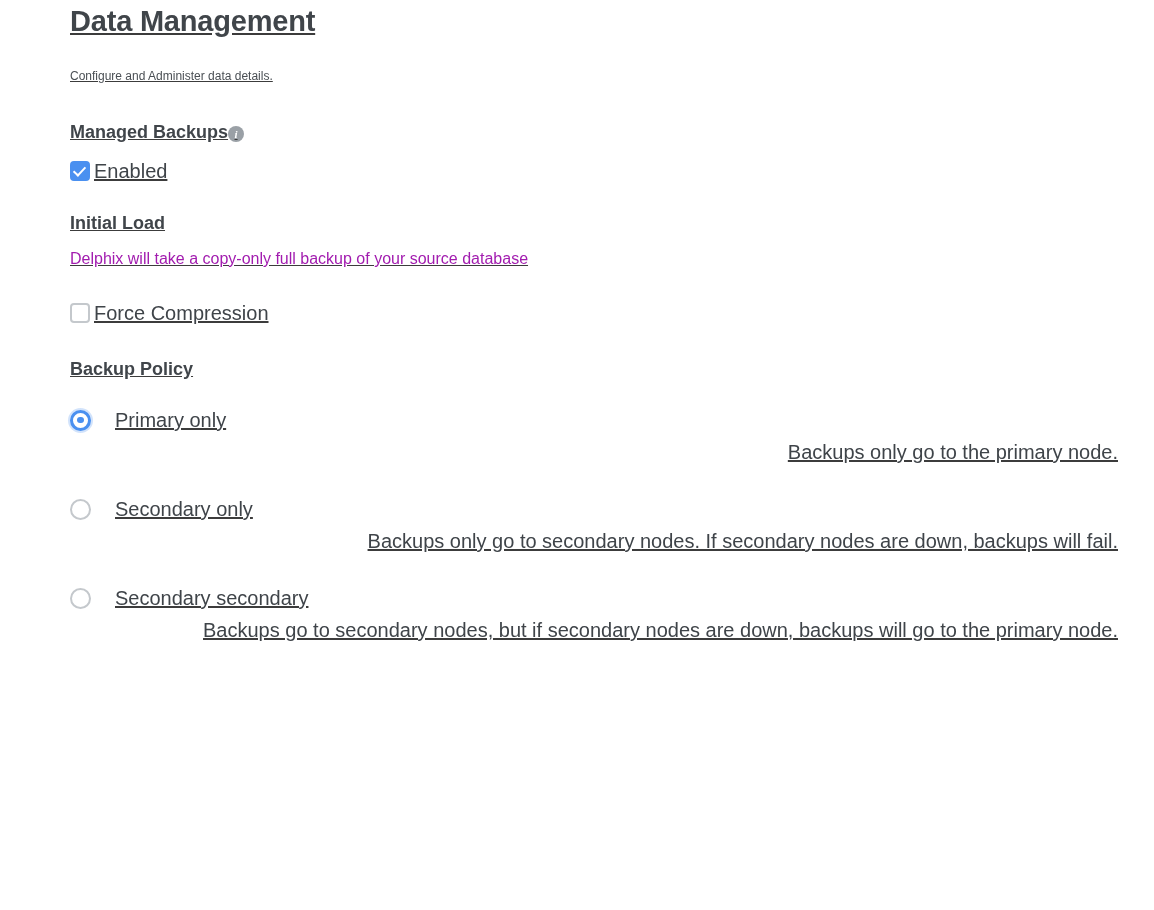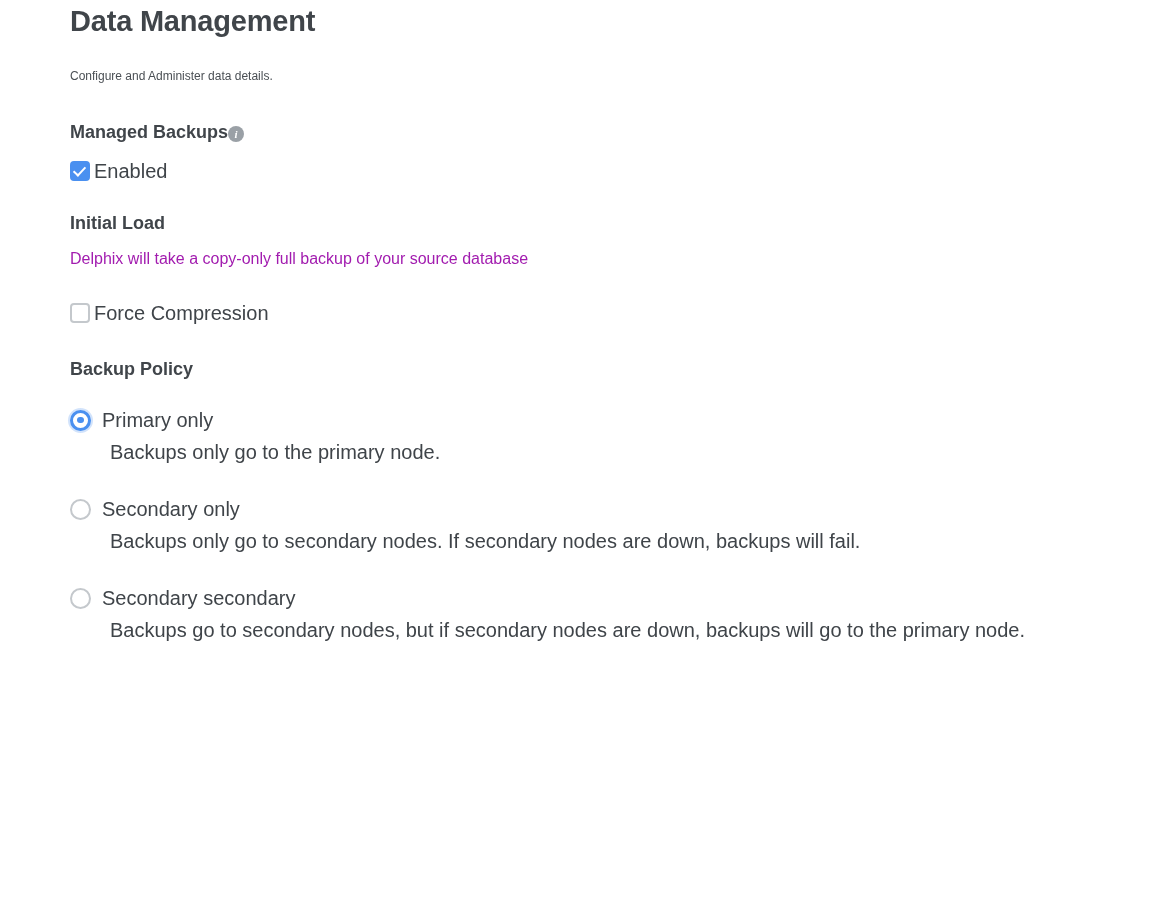--- a/index.html
+++ b/index.html
@@ -10,20 +10,21 @@
   body {
     width: 1154px;
     height: 910px;
     font-family: "Liberation Sans", sans-serif;
     color: #3c3c3c;
     -webkit-font-smoothing: antialiased;
   }
   .page {
     padding: 0 36px 0 70px;
     box-sizing: border-box;
+    text-decoration: underline;
   }
   .page-title {
     font-size: 29px;
     font-weight: bold;
     color: #40454a;
     margin: 0;
     padding-top: 4px;
     line-height: 34px;
     letter-spacing: -0.2px;
   }
@@ -112,21 +113,21 @@
     color: #a21caf;
     padding-top: 12px;
     line-height: 25px;
   }
   .block-title.backup-policy { padding-top: 34px; }
 
   .radio-group { padding-top: 28px; }
   .radio-row {
     display: flex;
     align-items: center;
-    gap: 11px;
+    gap: 24px;
   }
   .radio-item + .radio-item { padding-top: 32px; }
   .radio {
     width: 21px;
     height: 21px;
     border-radius: 50%;
     box-sizing: border-box;
     flex: none;
   }
   .radio.off {
@@ -149,20 +150,21 @@
     border-radius: 50%;
     background: #4a90f0;
   }
   .radio-desc {
     font-size: 20px;
     color: #3f4449;
     line-height: 25px;
     padding-left: 40px;
     padding-top: 8px;
     max-width: 1030px;
+    text-align: right;
   }
 </style>
 </head>
 <body>
 
 <div class="page">
 
   <h1 class="page-title">Data Management</h1>
   <p class="page-subtitle">Configure and Administer data details.</p>
 

